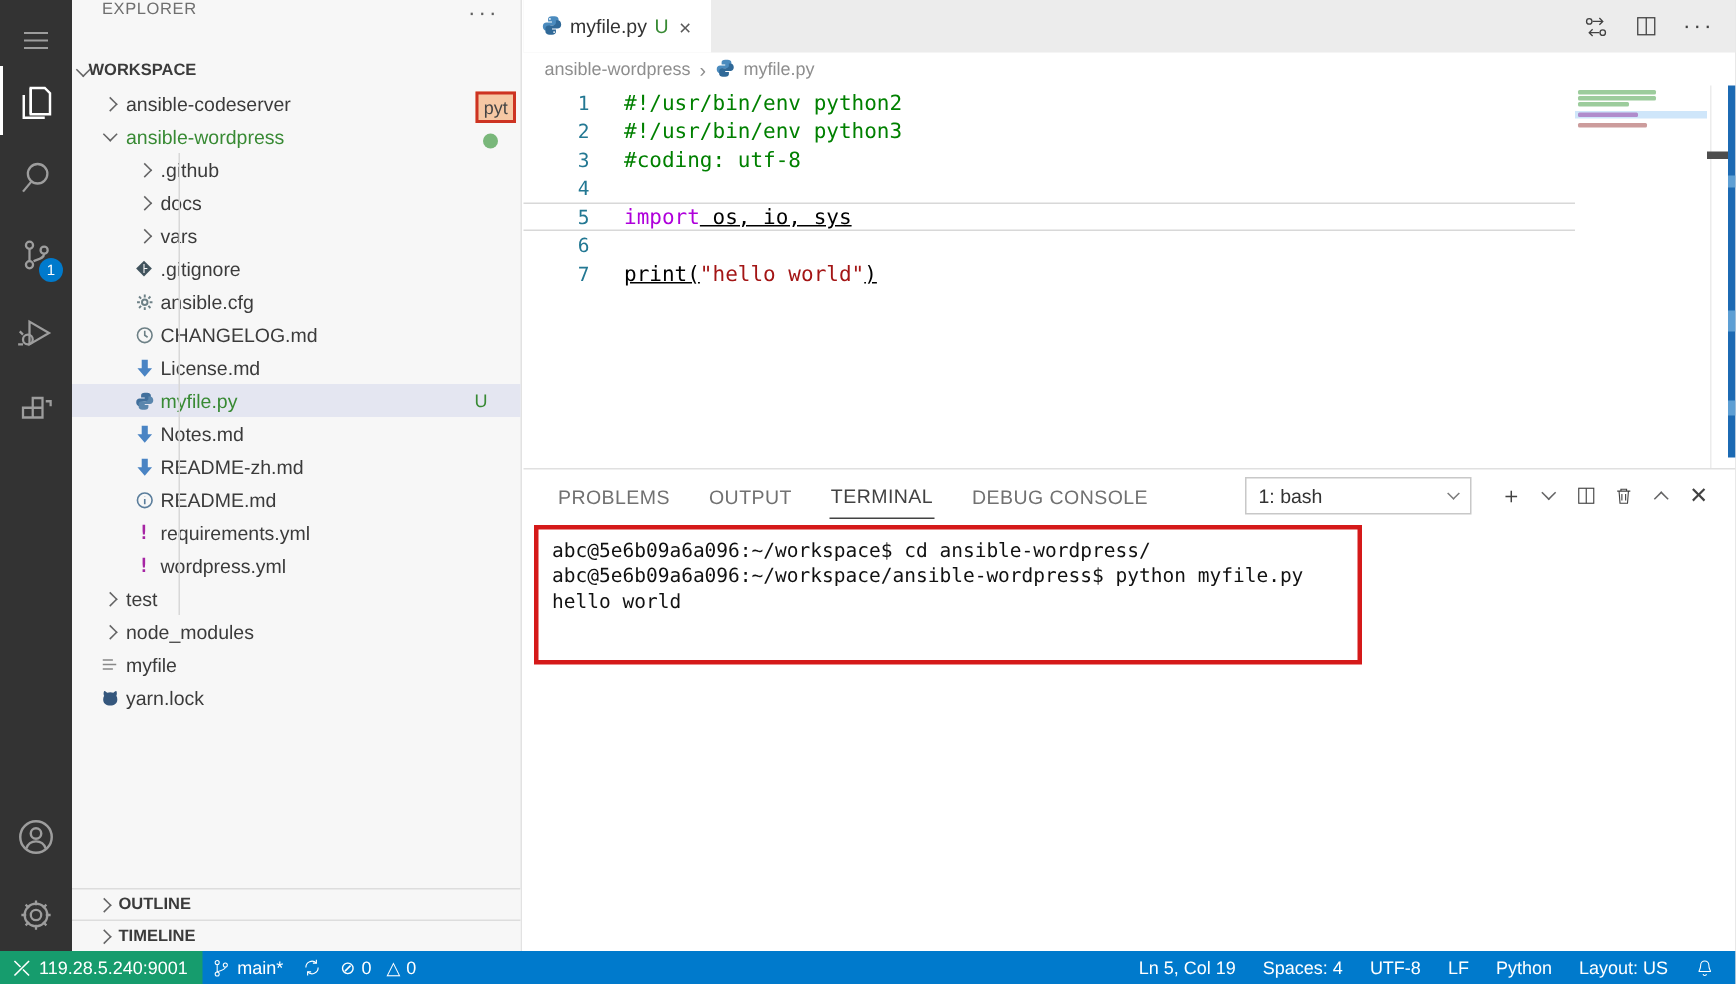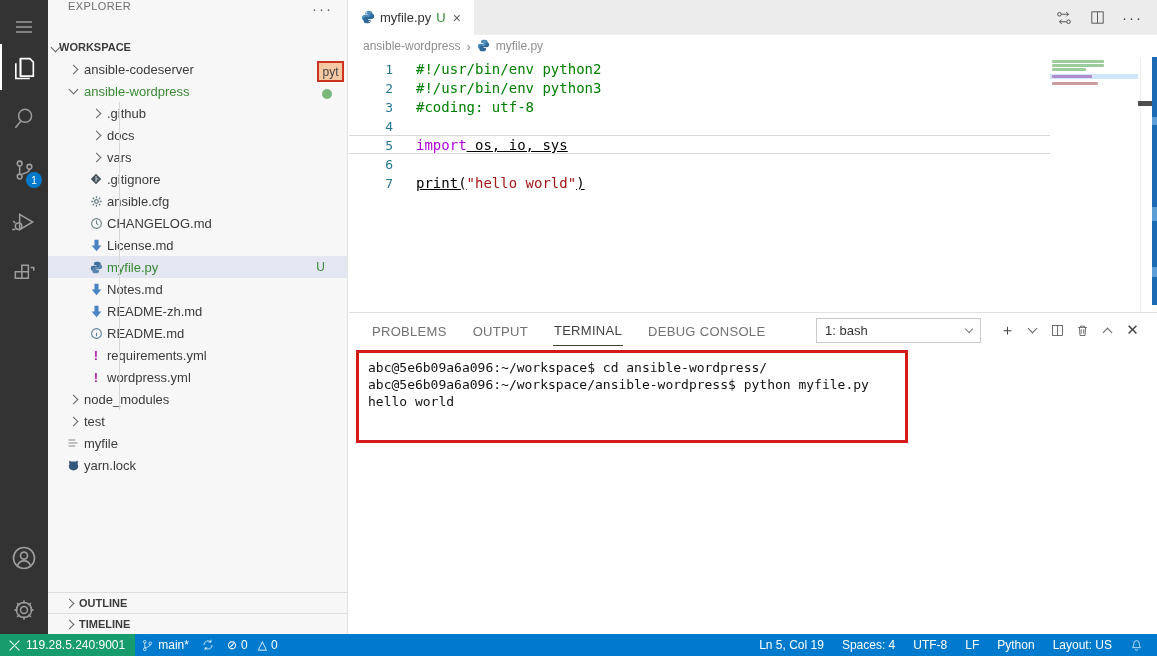--- a/index.html
+++ b/index.html
@@ -68,21 +68,21 @@
   .scrollbar-gutter { position:absolute; left:791px; top:57px; width:17px; height:255px; border-left:1px solid #ececec; }
   .scroll-mark { position:absolute; left:789px; top:101px; width:16px; height:5px; background:#4d4d4d; }
   .edge-strip { position:absolute; left:803px; top:57px; width:5px; height:248px; background:#1c6ab3; }
   .edge-strip i { position:absolute; left:0; width:5px; background:#5d9fd4; display:block; }
   
   .panel { position:absolute; left:349px; top:312px; right:0; height:322px; background:#fff; border-top:1px solid #e0e0e0; }
   .panel-header { height:34px; display:flex; align-items:center; padding-left:22px; }
   .p-tab { font-size:13px; letter-spacing:.3px; color:#717171; margin-right:24px; padding:9px 1px 7px; cursor:pointer; }
   .p-tab.active { color:#424242; border-bottom:1px solid #424242; }
   .panel-right { margin-left:auto; display:flex; align-items:center; gap:0; padding-right:12px; }
-  .term-select { width:165px; height:25px; border:1px solid #c8c8c8; background:#fff; display:flex; align-items:center;
+  .term-select { width:151px; height:25px; border:1px solid #c8c8c8; background:#fff; display:flex; align-items:center;
     padding:0 8px; font-size:13px; color:#333; margin-right:14px; cursor:pointer; }
   .term-select .chev { margin-left:auto; border-color:#7a7a7a; width:6px; height:6px; }
   .p-btn { width:25px; height:25px; display:flex; align-items:center; justify-content:center; color:#424242; cursor:pointer; font-size:15px; }
   .p-btn svg { stroke:#424242; fill:none; stroke-width:1.2; }
   .terminal { position:absolute; left:19px; top:46px; font-family:"DejaVu Sans Mono", monospace; font-size:13px; color:#111; }
   .t-line { height:17px; line-height:17px; white-space:pre; }
   .t-cursor { display:inline-block; width:8px; height:14px; background:#000; vertical-align:-2px; margin-left:1px; }
   .term-annotation { position:absolute; left:7px; top:37px; width:552px; height:93px; border:3px solid #d51919; z-index:6; pointer-events:none; }
   
   .statusbar { position:absolute; left:0; bottom:0; width:1157px; height:22px; background:#007acc; color:#fff;
@@ -274,27 +274,27 @@
         <div class="tree-row lvl2">
           <span class="slot">
             <span style="color:#a625a4;font-weight:bold;font-size:13px;font-family:'DejaVu Sans Mono',monospace">!</span>
           </span>
           <span class="label">wordpress.yml</span>
         </div>
         <div class="tree-row lvl1">
           <span class="slot">
             <i class="chev right"></i>
           </span>
+          <span class="label">test</span>
+        </div>
+        <div class="tree-row lvl1">
+          <span class="slot">
+            <i class="chev right"></i>
+          </span>
           <span class="label">node_modules</span>
-        </div>
-        <div class="tree-row lvl1">
-          <span class="slot">
-            <i class="chev right"></i>
-          </span>
-          <span class="label">test</span>
         </div>
         <div class="tree-row lvl1">
           <span class="slot">
             <svg width="12" height="12" viewBox="0 0 16 16" stroke="#888" stroke-width="1.4" fill="none">
               <path d="M2 4h9M2 8h12M2 12h9"></path>
             </svg>
           </span>
           <span class="label">myfile</span>
         </div>
         <div class="tree-row lvl1">

